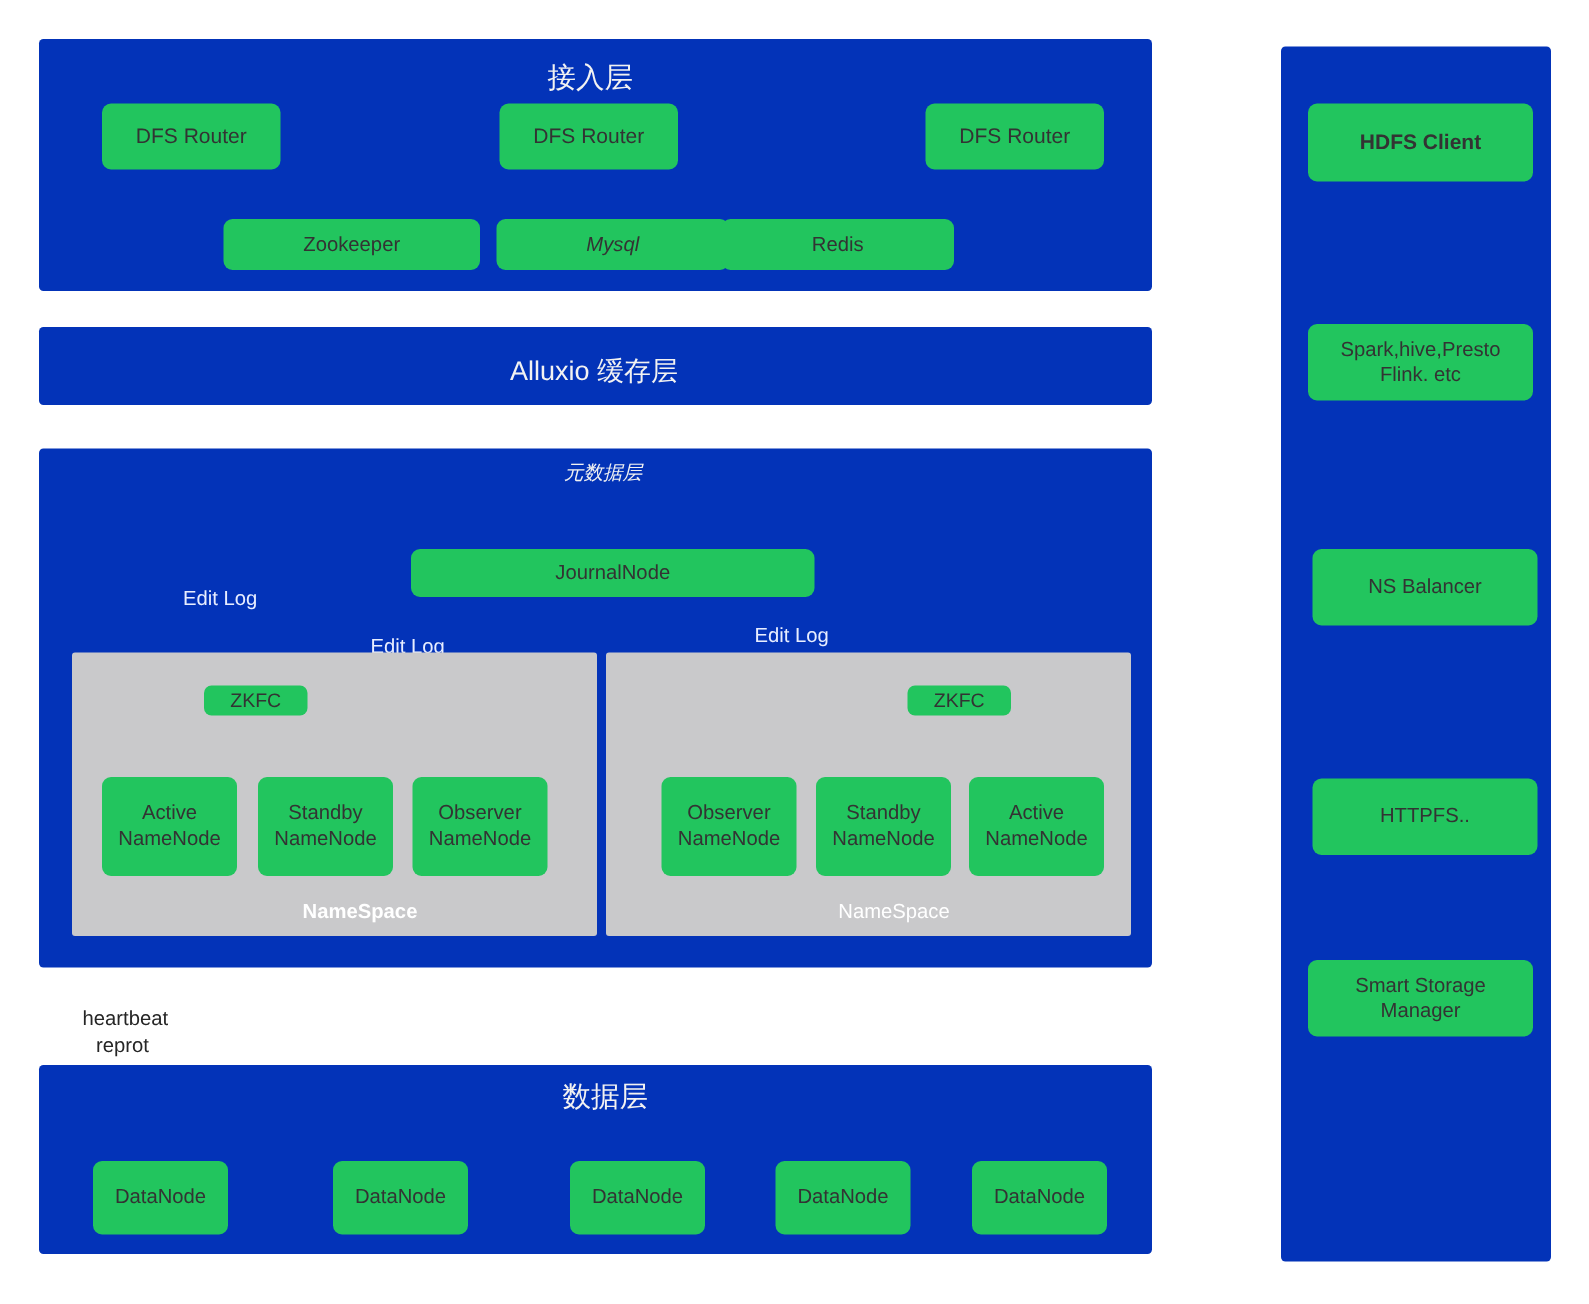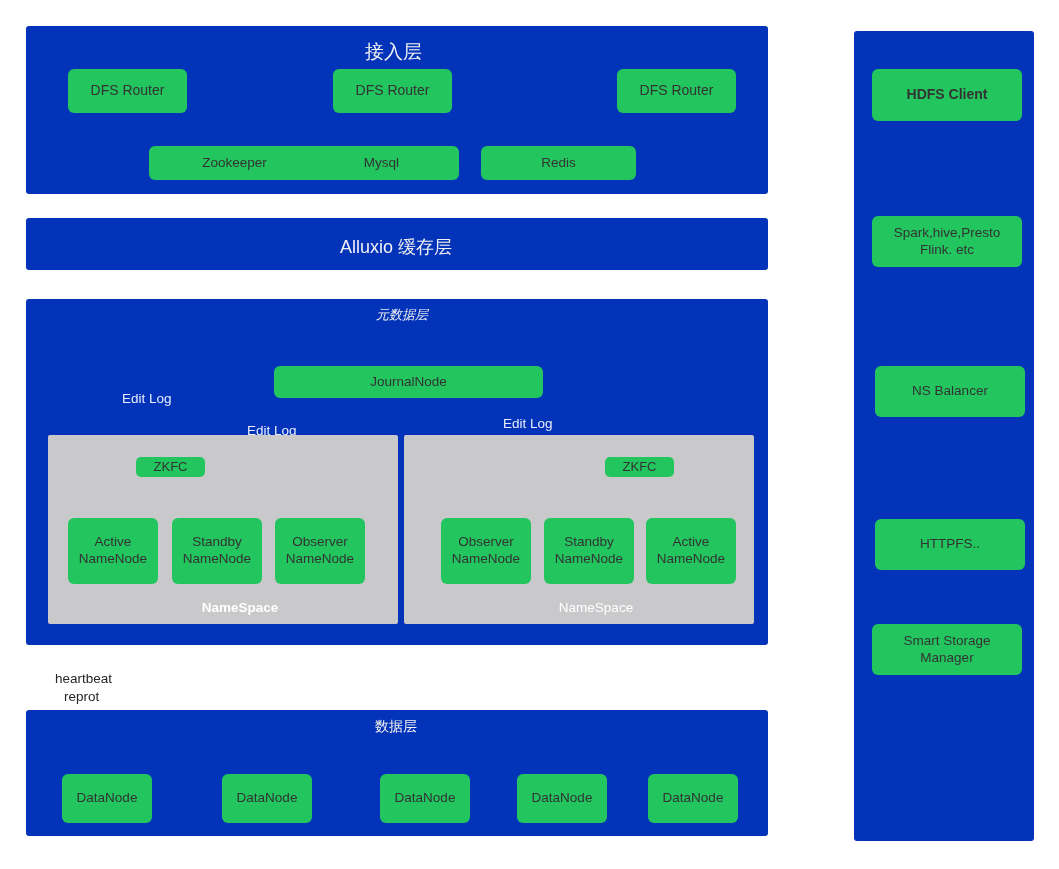--- a/index.html
+++ b/index.html
@@ -33,21 +33,21 @@
   <div class="card" style="left:333px;top:69px;width:119px;height:44px;font-size:14px;">
     <span>DFS Router</span>
   </div>
   <div class="card" style="left:617px;top:69px;width:119px;height:44px;font-size:14px;">
     <span>DFS Router</span>
   </div>
 
   <div class="card" style="left:149px;top:146px;width:171px;height:34px;font-size:13.5px;">
     <span>Zookeeper</span>
   </div>
-  <div class="card" style="left:304px;top:146px;width:155px;height:34px;font-size:13.5px;">
+  <div class="card" style="left:331px;top:146px;width:155px;height:34px;font-size:13.5px;font-style:italic;">
     <span>Mysql</span>
   </div>
   <div class="card" style="left:481px;top:146px;width:155px;height:34px;font-size:13.5px;">
     <span>Redis</span>
   </div>
 
   <div class="layer" style="left:26px;top:218px;width:742px;height:52px;"></div>
   <div class="layer-title" style="left:340px;top:235px;font-size:18px;">Alluxio 缓存层</div>
 
   <div class="layer" style="left:26px;top:299px;width:742px;height:346px;"></div>
@@ -85,21 +85,21 @@
     <span>Observer NameNode</span>
   </div>
   <div class="card" style="left:544px;top:518px;width:90px;height:66px;font-size:13.5px;padding:0 6px;">
     <span>Standby NameNode</span>
   </div>
   <div class="card" style="left:646px;top:518px;width:90px;height:66px;font-size:13.5px;padding:0 6px;">
     <span>Active NameNode</span>
   </div>
 
   <div class="layer" style="left:26px;top:710px;width:742px;height:126px;"></div>
-  <div class="layer-title" style="left:375px;top:718px;font-size:14px;">数据层</div>
+  <div class="layer-title" style="left:375px;top:718px;font-size:19px;">数据层</div>
 
   <div class="card" style="left:62px;top:774px;width:90px;height:49px;font-size:13.5px;">
     <span>DataNode</span>
   </div>
   <div class="card" style="left:222px;top:774px;width:90px;height:49px;font-size:13.5px;">
     <span>DataNode</span>
   </div>
   <div class="card" style="left:380px;top:774px;width:90px;height:49px;font-size:13.5px;">
     <span>DataNode</span>
   </div>
@@ -120,18 +120,18 @@
   <div class="card" style="left:872px;top:216px;width:150px;height:51px;font-size:13.5px;flex-direction:column;">
     <span>Spark,hive,Presto</span>
     <span>Flink. etc</span>
   </div>
   <div class="card" style="left:875px;top:366px;width:150px;height:51px;font-size:13.5px;">
     <span>NS Balancer</span>
   </div>
   <div class="card" style="left:875px;top:519px;width:150px;height:51px;font-size:13.5px;">
     <span>HTTPFS..</span>
   </div>
-  <div class="card" style="left:872px;top:624px;width:150px;height:51px;font-size:13.5px;flex-direction:column;">
+  <div class="card" style="left:872px;top:640px;width:150px;height:51px;font-size:13.5px;flex-direction:column;">
     <span>Smart Storage</span>
     <span>Manager</span>
   </div>
 
 </div>
 
 </body></html>

